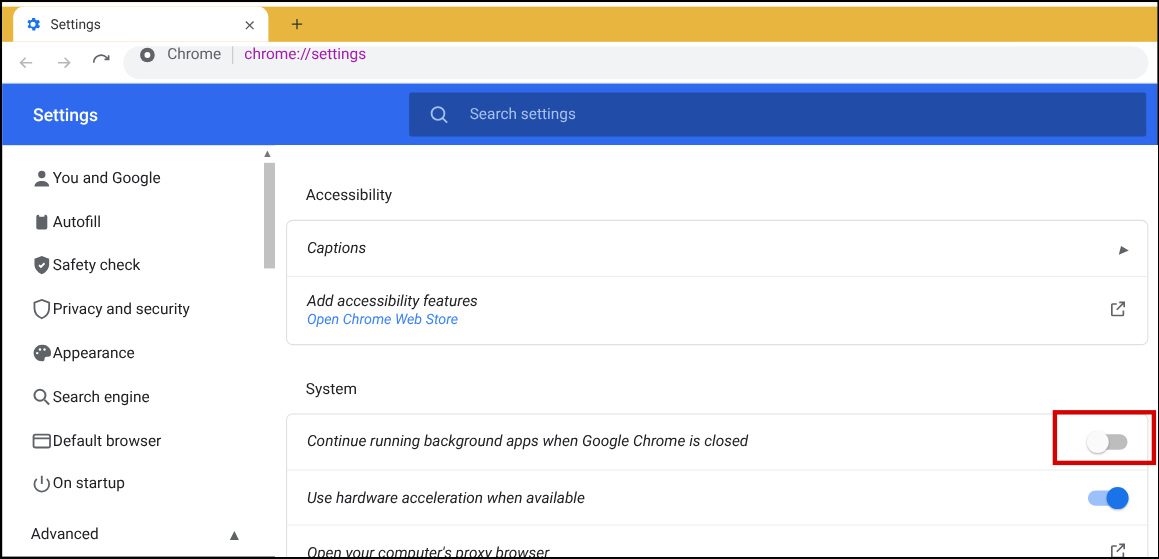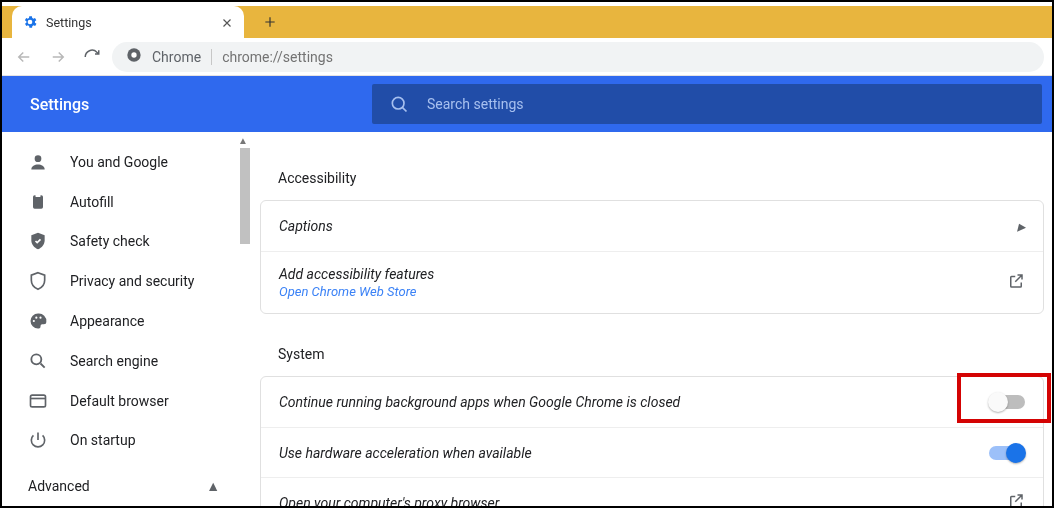--- a/index.html
+++ b/index.html
@@ -11,38 +11,38 @@
   .tab { background:#fff; height:32px; width:232px; border-top-left-radius: 10px; border-top-right-radius: 10px; display:flex; align-items:center; padding:0 10px; margin-left:10px; gap:8px; position:relative;}
   .tab .favicon { width:16px; height:16px; }
   .tab .title { font-size:12.5px; color:#333; flex:1; overflow:hidden; white-space:nowrap; text-overflow:ellipsis; }
   .tab .close { width:14px; height:14px; color:#555; cursor:pointer; }
   .newtab { width:28px; height:28px; display:flex; align-items:center; justify-content:center; margin-left:12px; margin-bottom:2px; border-radius:50%; cursor:pointer;}
   .newtab svg { width:14px; height:14px; color:#333; }
   
   .toolbar { height:38px; background:#fff; display:flex; align-items:center; padding:0 8px; gap:6px; border-bottom:1px solid #e6e3e3;}
   .navbtn { width:28px; height:28px; display:flex; align-items:center; justify-content:center; border-radius:50%; cursor:pointer; color:#5f6368;}
   .navbtn.disabled { color:#b8b8b8; cursor:default;}
-  .omnibox { flex:1; height:30px; background:#f1f3f4; border-radius:15px; display:flex; align-items:center; padding:0 14px; gap:10px; color:#5f6368; font-size:14px;}
+  .omnibox { flex:1; height:30px; background:#f1f3f4; border-radius:15px; display:flex; padding:0 14px; gap:10px; color:#5f6368; font-size:14px;}
   .omnibox .chromeicon svg { width:16px; height:16px;}
   .omnibox .label { color:#5f6368;}
   .omnibox .sep { width:1px; height:16px; background:#c7c7c7;}
-  .omnibox .url { color:#737373;}
+  .omnibox .url { color:#a21caf;}
   
   .bluebar { height:56px; background:#2f69ee; display:flex; align-items:center; }
   .bluebar .heading { color:#fff; font-size:16px; font-weight:500; padding-left:28px; width:370px;}
   .searchwrap { flex:1; height:40px; background:#214da8; border-radius:2px; display:flex; align-items:center; margin-right:10px; padding:0 17px; gap:18px;}
   .searchwrap svg { width:20px; height:20px; color:#a7c0ef;}
   .searchwrap input { flex:1; background:transparent; border:none; outline:none; color:#fff; font-size:14px;}
   .searchwrap input::placeholder{ color:#a7c0ef;}
   
   .body { flex:1; display:flex; overflow:hidden;}
   .sidebar { width:248px; display:flex; flex-direction:column; position:relative; padding-top:10px;}
   .sidebar .scrollup { position:absolute; top:3px; right:2px; font-size:10px; color:#777;}
   .sidebar .scrolltrack { position:absolute; top:16px; right:0; width:10px; height:96px; background:#c1c1c1; border-radius:0;}
-  .sbitem { display:flex; align-items:center; height:40px; padding-left:26px; gap:22px; cursor:pointer; font-size:14px; color:#202124;}
+  .sbitem { display:flex; align-items:center; height:40px; padding-left:26px; cursor:pointer; font-size:14px; color:#202124;}
   .sbitem .icon { width:20px; height:20px; color:#5f6368; display:flex; align-items:center; justify-content:center;}
   .sbitem .icon svg { width:20px; height:20px;}
   .advanced { display:flex; align-items:center; height:40px; padding-left:26px; gap:12px; cursor:pointer; font-size:14px; color:#202124; margin-top:6px; justify-content: flex-start;}
   .advanced .chev { margin-left: auto; margin-right: 30px; color:#5f6368;}
   
   .main { flex:1; overflow-y:auto; background:#fff; padding:32px 8px 0 10px;}
   .section-title { font-size:14px; color:#202124; padding:6px 0 14px 18px;}
   .card { border:1px solid #e0e0e0; border-radius:6px; background:#fff; margin-bottom:26px;}
   .row { display:flex; align-items:center; padding:14px 18px; min-height:50px; cursor:pointer; position:relative;font-style:italic;}
   .row + .row { border-top:1px solid #eee;}

